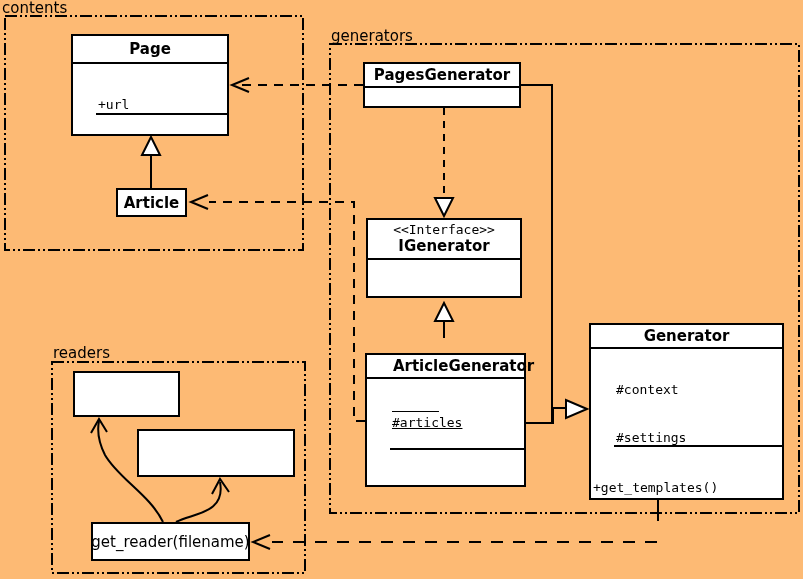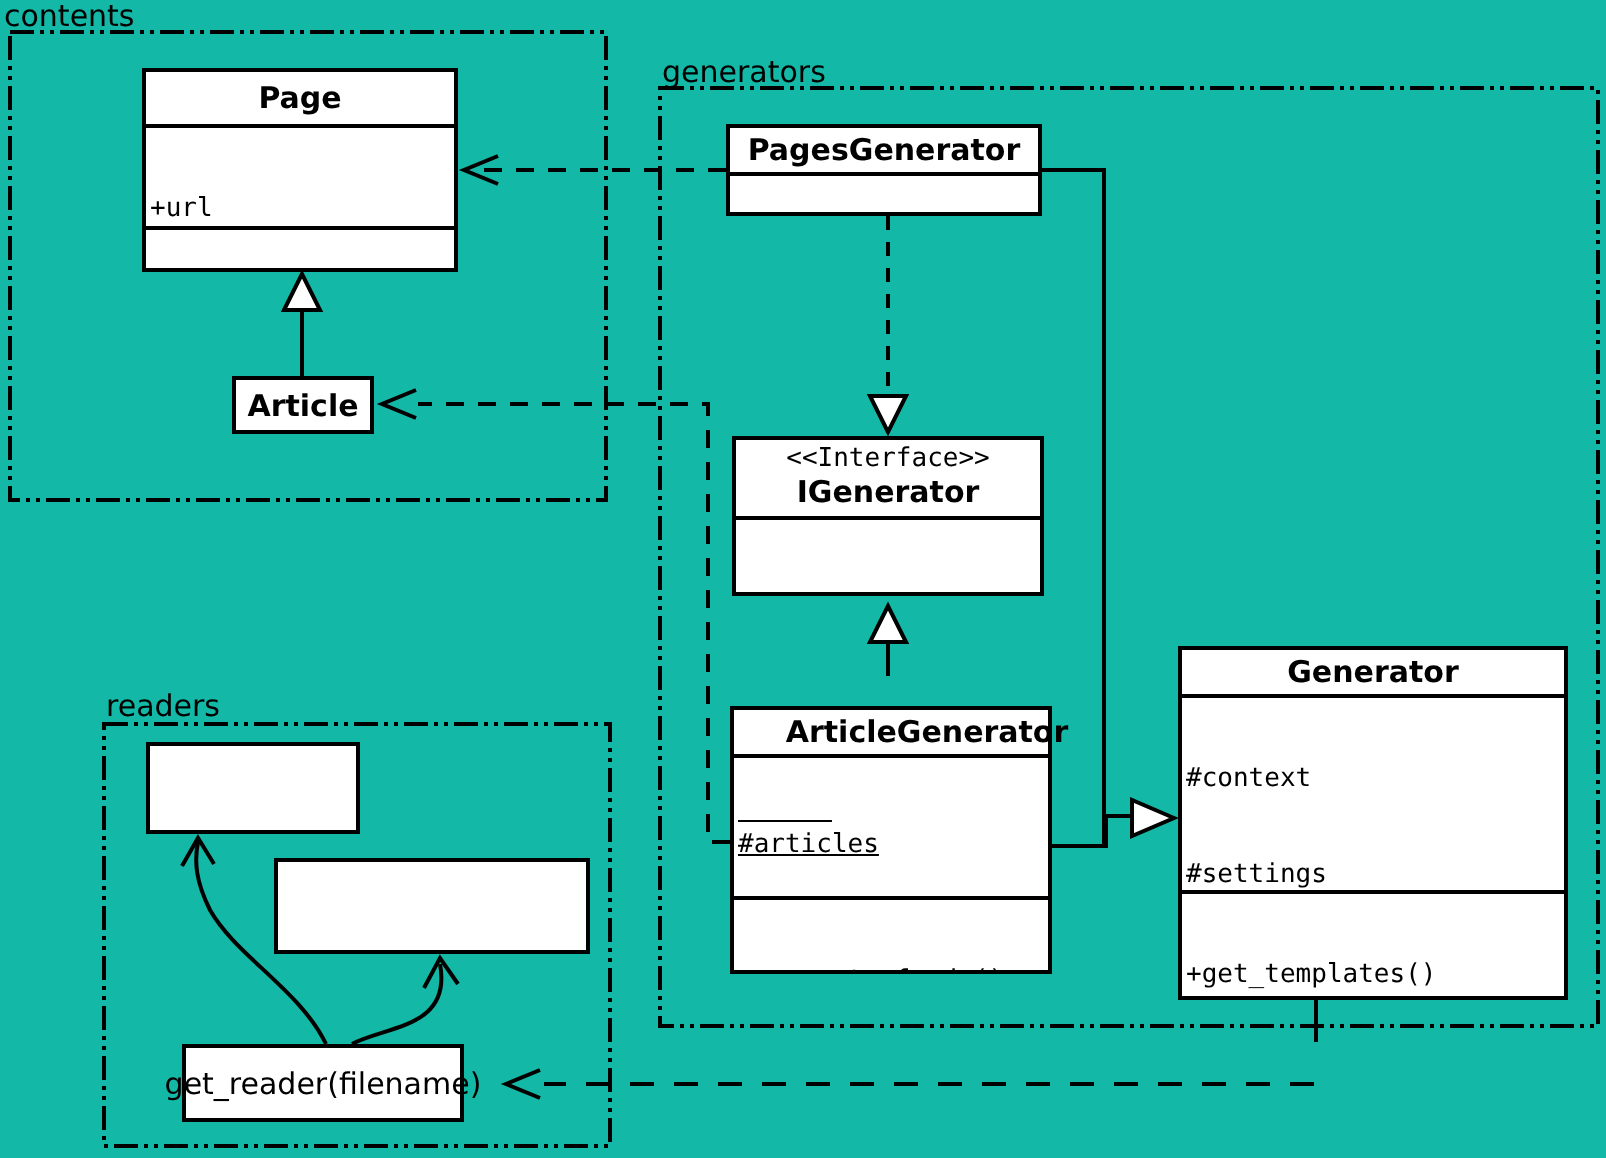--- a/index.html
+++ b/index.html
@@ -1,31 +1,31 @@
 <!DOCTYPE html>
 <html><head>
 <meta charset="utf-8">
 <style>
   html,body{margin:0;padding:0;background:#ffffff;}
-  #stage{position:relative;width:803px;height:579px;background:#14b8a6;overflow:hidden;
+  #stage{position:relative;width:803px;height:579px;background:#fdba74;overflow:hidden;
          font-family:"DejaVu Sans","Liberation Sans",sans-serif;color:#000;}
   #wires{position:absolute;left:0;top:0;width:803px;height:579px;}
 
   .pkg-label{position:absolute;font-size:15px;line-height:17px;color:#000;}
 
   .uml-box{position:absolute;background:#ffffff;border:2px solid #000;box-sizing:border-box;}
   .uml-title{font-weight:bold;font-size:15px;display:flex;flex-direction:column;
              align-items:center;justify-content:center;box-sizing:border-box;}
   .uml-title.rule{border-bottom:2px solid #000;}
   .stereo{font-family:"DejaVu Sans Mono","Liberation Mono",monospace;font-size:13px;
           font-weight:normal;line-height:15px;}
   .tname{line-height:19px;}
   .uml-sect{font-family:"DejaVu Sans Mono","Liberation Mono",monospace;font-size:13px;
             padding:1px 2px;box-sizing:border-box;white-space:pre;overflow:hidden;}
-  .uml-sect.rule{border-bottom:2px solid #000;}
+  .uml-sect.rule{border-bottom:2px solid #000;margin-left:23px;}
 
   
   #box-page{left:71px;top:34px;width:158px;height:102px;}
   #box-page .uml-title{height:28px;}
   #box-page .attrs{height:51px;line-height:16px;}
   #box-page .methods{height:19px;line-height:16px;padding-top:0;}
 
   #box-article{left:116px;top:188px;width:71px;height:29px;}
   #box-article .uml-title{height:25px;}
 
@@ -48,21 +48,21 @@
   #box-generator .methods{height:51px;line-height:16px;}
 
   #box-rst{left:73px;top:371px;width:107px;height:46px;}
   #box-rst .uml-title{height:24px;}
   #box-rst .methods{height:18px;line-height:15px;}
 
   #box-mardown{left:137px;top:429px;width:158px;height:48px;}
   #box-mardown .uml-title{height:26px;}
   #box-mardown .methods{height:18px;line-height:15px;}
 
-  #box-getreader{left:91px;top:522px;width:141px;height:39px;}
+  #box-getreader{left:91px;top:522px;width:159px;height:39px;}
   #box-getreader .plain{height:35px;display:flex;align-items:center;justify-content:center;
                         font-size:15px;}
 
   #lbl-contents{left:2px;top:0px;}
   #lbl-generators{left:331px;top:28px;}
   #lbl-readers{left:53px;top:345px;}
 </style>
 </head>
 <body>
 

